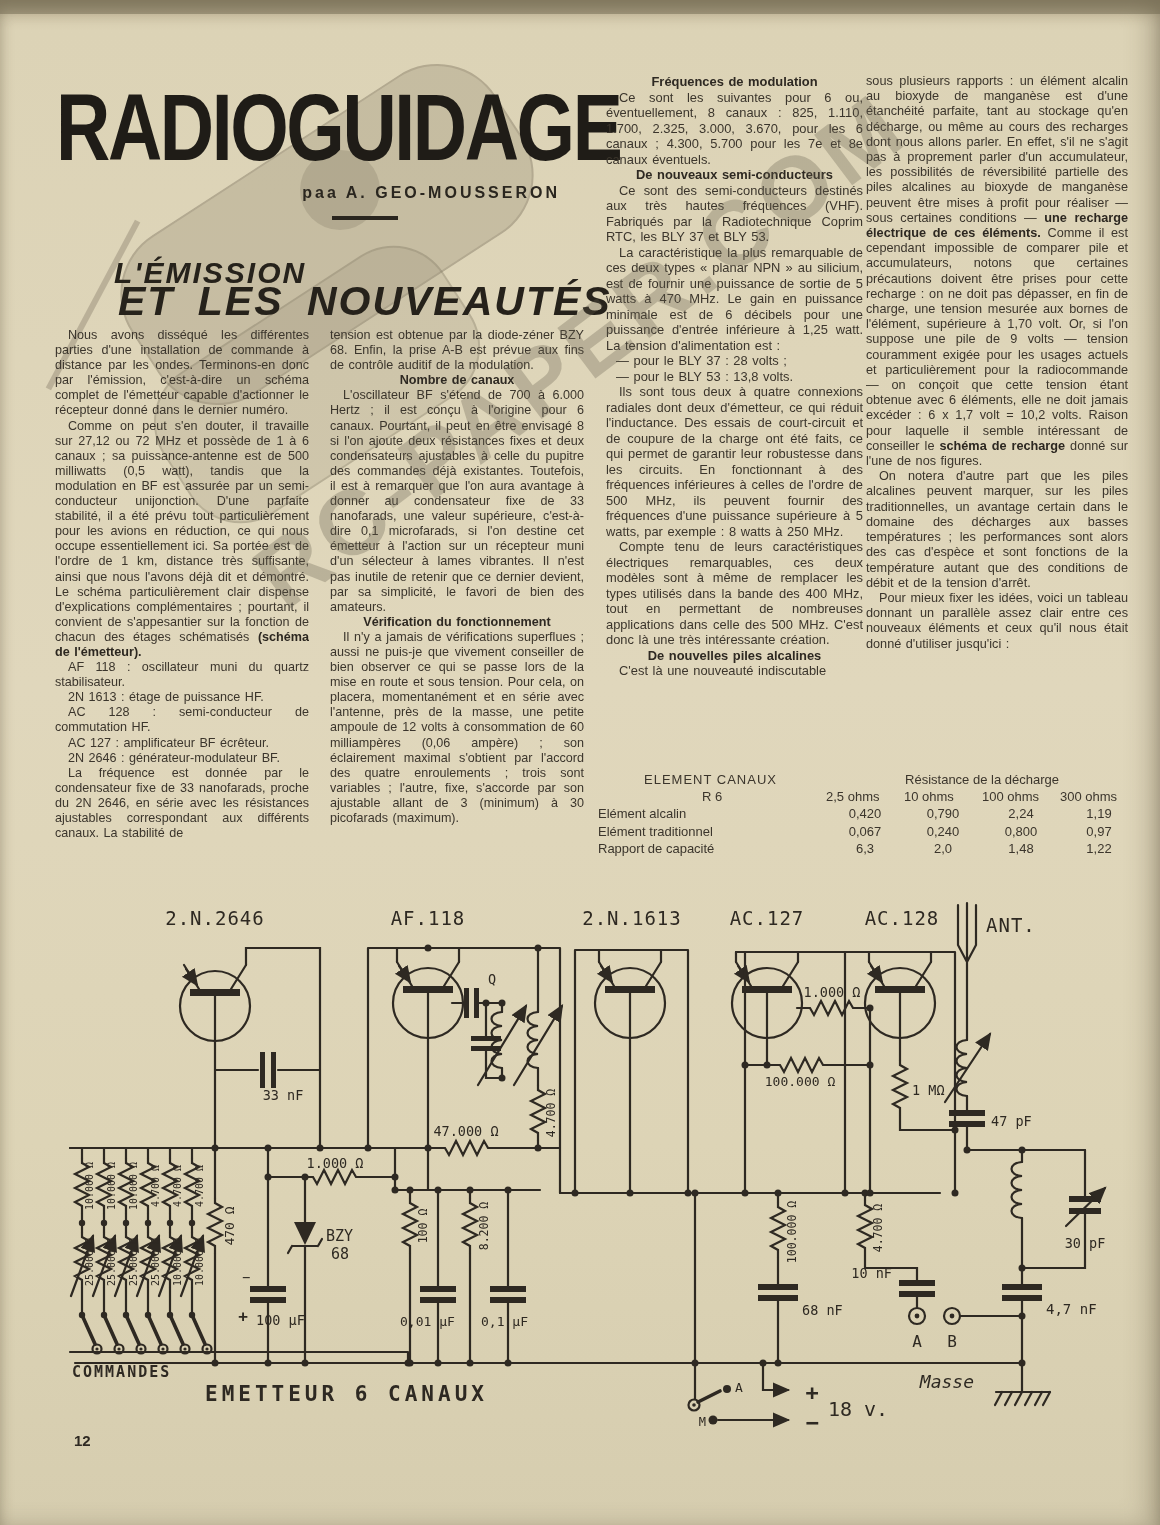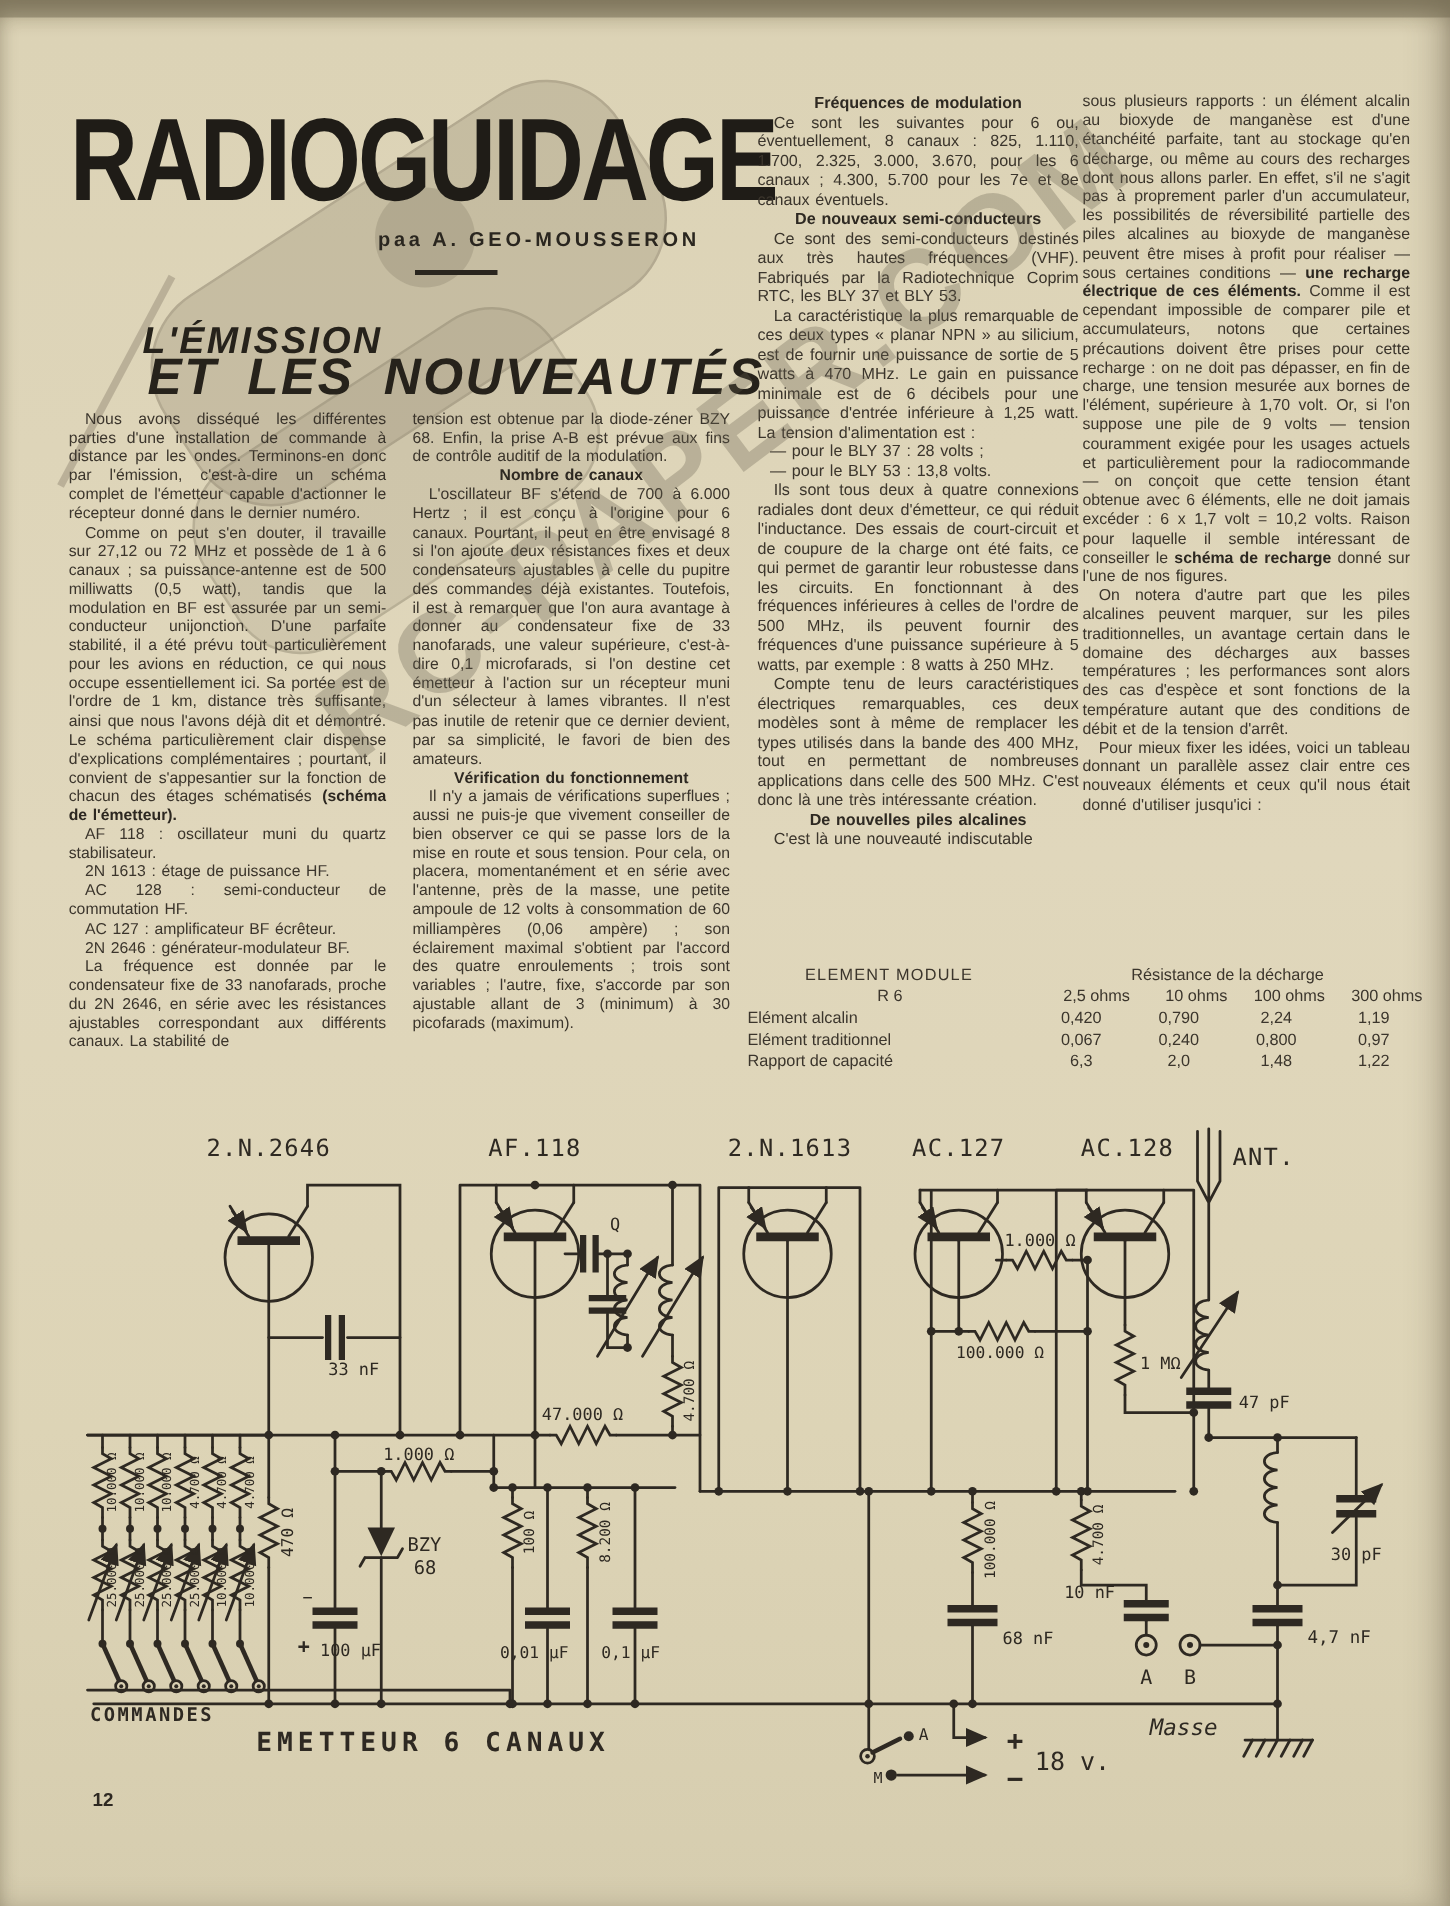--- a/index.html
+++ b/index.html
@@ -40,21 +40,21 @@
   #batt-table{position:absolute;left:598px;top:764px;width:540px;z-index:2;font-size:13px;}
   #batt-table .cap{margin:0;text-indent:14px;text-align:justify;line-height:16.5px;word-spacing:2px;}
   .trow{display:grid;grid-template-columns:228px repeat(4,1fr);line-height:17.5px;}
   .trow .lab{text-align:left;}
   .trow .num{text-align:center;}
   .trow1{display:grid;grid-template-columns:228px 1fr;margin-top:7px;line-height:17px;}
   .trow1 .lh{padding-left:46px;letter-spacing:1px;}
   .trow1 .rh{text-align:center;}
   .trowsub{display:grid;grid-template-columns:228px repeat(4,1fr);line-height:17px;}
   .trowsub .r6{text-align:center;}
-  .trowsub .num{text-align:right;}
+  .trowsub .num{text-align:left;}
   
   #schem{position:absolute;left:0;top:0;width:1160px;height:1525px;z-index:1;}
   #schem .wire{stroke:#2e2922;stroke-width:2.2;fill:none;stroke-linecap:round;}
   #schem .thick{stroke-width:3.6;}
   #schem .ink{fill:#2e2922;stroke:none;}
   #schem .dot{fill:#2e2922;stroke:none;}
   #schem text{fill:#2e2922;font-family:"DejaVu Sans Mono",monospace;}
   .st{font-size:13.5px;}
   .st11{font-size:11.5px;}
   .st10{font-size:10px;}
@@ -118,21 +118,21 @@
   </div>
 
   <div id="col4" class="col">
     <p class="noind"><span>sous plusieurs rapports : un élément alcalin au bioxyde de manganèse est d'une étanchéité parfaite, tant au stockage qu'en décharge, ou même au cours des recharges dont nous allons parler. En effet, s'il ne s'agit pas à proprement parler d'un accumulateur, les possibilités de réversibilité partielle des piles alcalines au bioxyde de manganèse peuvent être mises à profit pour réaliser — sous certaines conditions — </span><b>une recharge électrique de ces éléments.</b><span> Comme il est cependant impossible de comparer pile et accumulateurs, notons que certaines précautions doivent être prises pour cette recharge : on ne doit pas dépasser, en fin de charge, une tension mesurée aux bornes de l'élément, supérieure à 1,70 volt. Or, si l'on suppose une pile de 9 volts — tension couramment exigée pour les usages actuels et particulièrement pour la radiocommande — on conçoit que cette tension étant obtenue avec 6 éléments, elle ne doit jamais excéder : 6 x 1,7 volt = 10,2 volts. Raison pour laquelle il semble intéressant de conseiller le </span><b>schéma de recharge</b><span> donné sur l'une de nos figures.</span></p>
     <p>On notera d'autre part que les piles alcalines peuvent marquer, sur les piles traditionnelles, un avantage certain dans le domaine des décharges aux basses températures ; les performances sont alors des cas d'espèce et sont fonctions de la température autant que des conditions de débit et de la tension d'arrêt.</p>
     <p>Pour mieux fixer les idées, voici un tableau donnant un parallèle assez clair entre ces nouveaux éléments et ceux qu'il nous était donné d'utiliser jusqu'ici :</p>
   </div>
 
   <div id="batt-table">
     <div class="trow1">
-      <div class="lh">ELEMENT MODULE</div>
+      <div class="lh">ELEMENT CANAUX</div>
       <div class="rh">Résistance de la décharge</div>
     </div>
     <div class="trowsub">
       <div class="r6">R 6</div>
       <div class="num">2,5 ohms</div>
       <div class="num">10 ohms</div>
       <div class="num">100 ohms</div>
       <div class="num">300 ohms</div>
     </div>
     <div class="trow">

